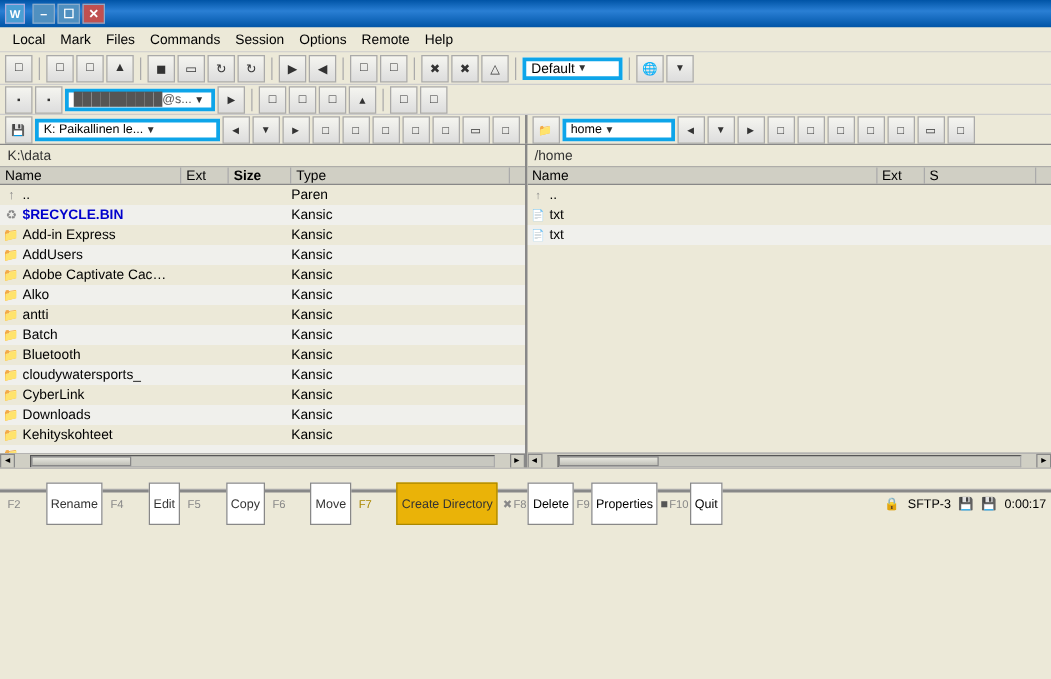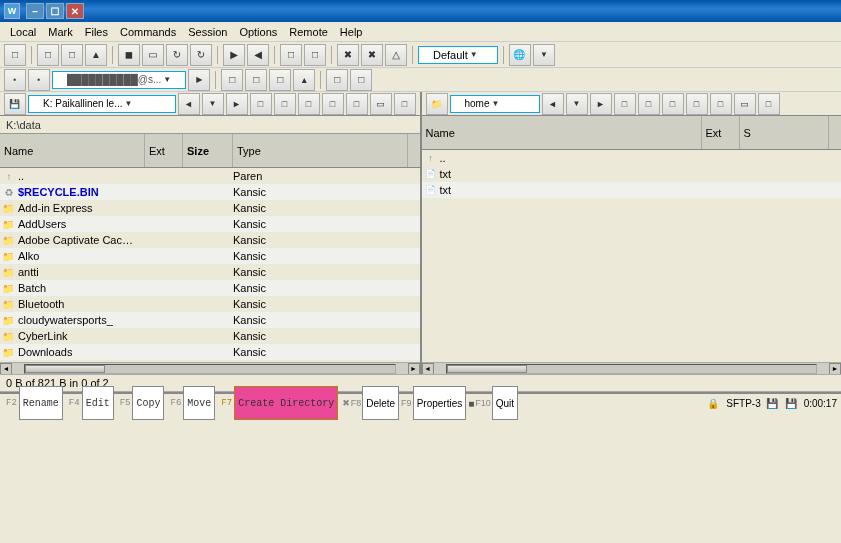--- a/index.html
+++ b/index.html
@@ -86,21 +86,21 @@
       padding: 0 6px;
       border-bottom: 1px solid #999;
       font-size: 11px;
       color: #333;
     }
 
     .panel-header {
       display: flex;
       background: #d0cfc4;
       border-bottom: 1px solid #888;
-      height: 34px;
+      height: 14px;
       align-items: flex-start;
     }
     .col-header {
       font-size: 11px;
       padding: 1px 4px;
       border-right: 1px solid #aaa;
       height: 100%;
       display: flex; align-items: center;
       cursor: pointer;
       white-space: nowrap;
@@ -160,22 +160,22 @@
       height: 20px;
       background: #ece9d8;
       border-top: 2px solid #888;
       display: flex;
       align-items: center;
       padding: 0 4px;
       gap: 2px;
       font-size: 10px;
     }
     .fn-key {
-      display: inline-flex; align-items: center; gap: 2px;
-      cursor: pointer; color: #333; padding: 0 2px; font-family: Liberation Mono, monospace;
+      display: inline-flex; align-items: center; gap: 20px;
+      cursor: pointer; color: #333; padding: 0 2px;
     }
     .fn-key-num { color: #888; font-size: 9px; }
     .fn-key-label {
       background: white;
       border: 1px solid #888;
       padding: 16px 3px;
       height: 14px; display: flex; align-items: center;
       font-size: 10px;
     }
     .fn-key.active .fn-key-label { background: #ffd800; border-color: #aa8800; }
@@ -202,24 +202,24 @@
       height: 24px;
       display: flex;
       align-items: center;
       padding: 2px 4px;
       border-bottom: 1px solid #ccc;
       gap: 2px;
     }
     .combo-box {
       display: flex; align-items: center;
       height: 18px;
-      border: 1px solid #0ea5e9;
+      border: 3px solid #0ea5e9;
       background: white;
       font-size: 11px;
-      padding: 0 14px;
+      padding: 0 4px;
       min-width: 100px;
     }
     .combo-arrow {
       font-size: 8px; color: #333; margin-left: 2px;
     }
   </style>
 </head>
 <body>
 
 <div id="title-bar">
@@ -451,20 +451,23 @@
       <div class="scroll-arrow">◄</div>
       <div class="scrollbar-track">
         <div class="scrollbar-thumb"></div>
       </div>
       <div class="scroll-arrow">►</div>
     </div>
   </div>
 
   <div class="panel-wrapper">
 
+    <div class="path-bar">
+      <span>/home</span>
+    </div>
 
     <div class="panel-header">
       <span class="col-header" style="width:280px;">Name</span>
       <span class="col-header" style="width:38px;">Ext</span>
       <span class="col-header" style="flex:1;">S</span>
       <span style="width:12px; background:#d0cfc4;"></span>
     </div>
 
     <div class="file-list" id="right-file-list" style="height:195px; overflow-y:auto;">
     <div class="file-row">
@@ -489,23 +492,20 @@
       <div class="scroll-arrow">◄</div>
       <div class="scrollbar-track">
         <div class="scrollbar-thumb"></div>
       </div>
       <div class="scroll-arrow">►</div>
     </div>
   </div>
 </div>
 
 <div style="display:flex; height:18px; border-top:1px solid #aaa; border-bottom:1px solid #aaa; background:#ece9d8;">
-  <div style="flex:1; display:flex; align-items:center; padding:0 6px; font-size:11px;">
-    <span>0 B of 821 B in 0 of 2</span>
-  </div>
 </div>
 
 <div id="fn-bar">
   <span class="fn-key">
     <span class="fn-key-num">F2</span>
     <span class="fn-key-label">Rename</span>
   </span>
   <span class="fn-key">
     <span class="fn-key-num">F4</span>
     <span class="fn-key-label">Edit</span>
@@ -513,21 +513,21 @@
   <span class="fn-key">
     <span class="fn-key-num">F5</span>
     <span class="fn-key-label">Copy</span>
   </span>
   <span class="fn-key">
     <span class="fn-key-num">F6</span>
     <span class="fn-key-label">Move</span>
   </span>
   <span class="fn-key active">
     <span class="fn-key-num" style="color:#aa8800;">F7</span>
-    <span class="fn-key-label" style="background:#ec4899; border-color:#aa8800;">Create Directory</span>
+    <span class="fn-key-label" style="background:#eab308; border-color:#aa8800;">Create Directory</span>
   </span>
   <span style="display:inline-flex;align-items:center;gap:1px;font-size:10px;">
     <span class="fn-key-num">✖</span>
     <span class="fn-key-num">F8</span>
     <span class="fn-key-label">Delete</span>
   </span>
   <span style="display:inline-flex;align-items:center;gap:1px;font-size:10px;">
     <span class="fn-key-num">F9</span>
     <span class="fn-key-label">Properties</span>
   </span>

